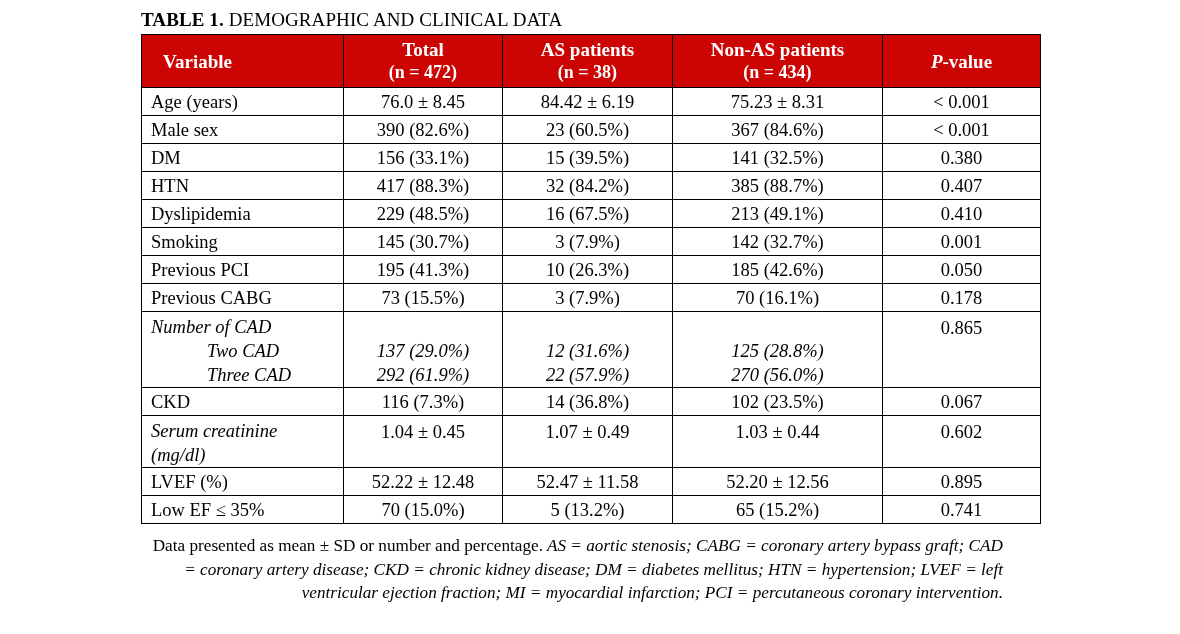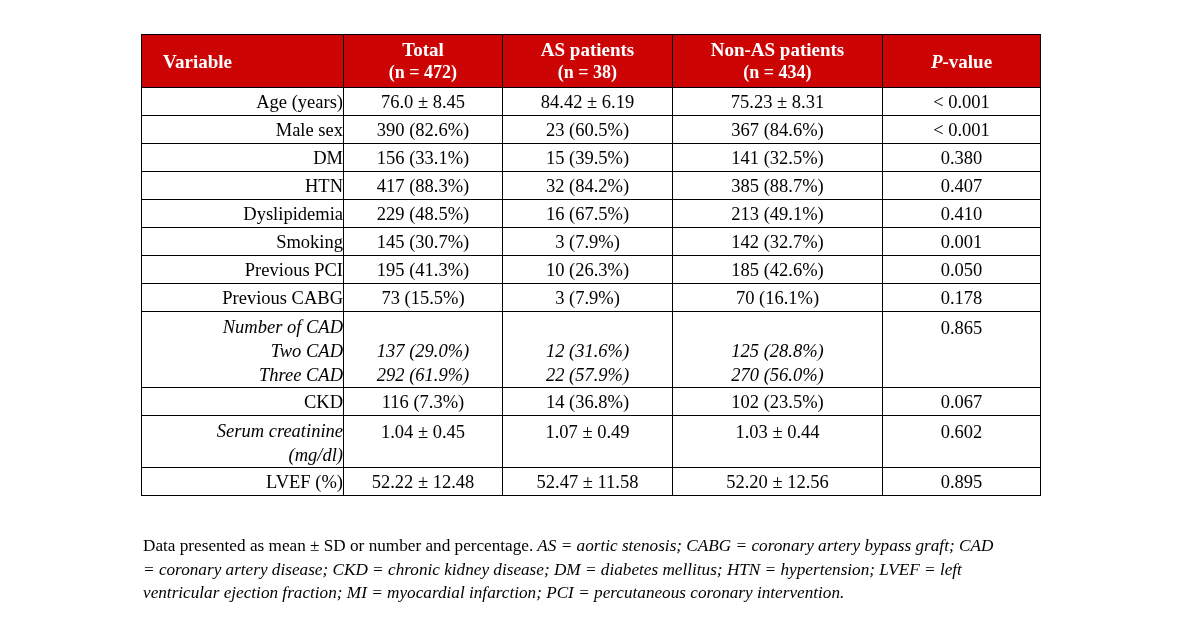--- a/index.html
+++ b/index.html
@@ -85,21 +85,21 @@
   }
   
   tbody td {
     height: 27px;
     line-height: 24px;
     padding: 1px 6px;
     text-align: center;
     white-space: nowrap;
   }
   tbody td.var {
-    text-align: right;
+    text-align: left;
     padding-left: 9px;
   }
   tbody td.multi {
     vertical-align: top;
     padding-top: 3px;
     white-space: normal;
   }
   tbody td.multi .ln {
     display: block;
     height: 24px;
@@ -115,30 +115,33 @@
     padding-top: 4px;
   }
   
   .footnote {
     position: absolute;
     left: 143px;
     top: 534px;
     width: 860px;
     font-size: 17.2px;
     line-height: 23.5px;
-    text-align: left;
+    text-align: right;
   }
   .footnote .up { font-style: normal; }
   .footnote .it { font-style: italic; }
 </style>
 </head>
 <body>
 
 <div id="page">
 
+  <div class="table-title">
+    <span class="label">TABLE 1.</span><span class="caption"> DEMOGRAPHIC AND CLINICAL DATA</span>
+  </div>
 
   <div class="tbl-wrap">
     <table class="data">
       <colgroup>
         <col class="c0">
           <col class="c1">
           <col class="c2">
           <col class="c3">
           <col class="c4">
       </colgroup>
@@ -266,20 +269,27 @@
           <td class="topalign">0.602</td>
         </tr>
 
         <tr>
           <td class="var">LVEF (%)</td>
           <td>52.22 ± 12.48</td>
           <td>52.47 ± 11.58</td>
           <td>52.20 ± 12.56</td>
           <td>0.895</td>
         </tr>
+        <tr>
+          <td class="var">Low EF ≤ 35%</td>
+          <td>70 (15.0%)</td>
+          <td>5 (13.2%)</td>
+          <td>65 (15.2%)</td>
+          <td>0.741</td>
+        </tr>
 
       </tbody>
     </table>
   </div>
 
   <div class="footnote">
     <span class="up">Data presented as mean ± SD or number and percentage.</span><span class="it"> AS = aortic stenosis; CABG = coronary artery bypass graft; CAD = coronary artery disease; CKD = chronic kidney disease; DM = diabetes mellitus; HTN = hypertension; LVEF = left ventricular ejection fraction; MI = myocardial infarction; PCI = percutaneous coronary intervention.</span>
   </div>
 
 </div>

